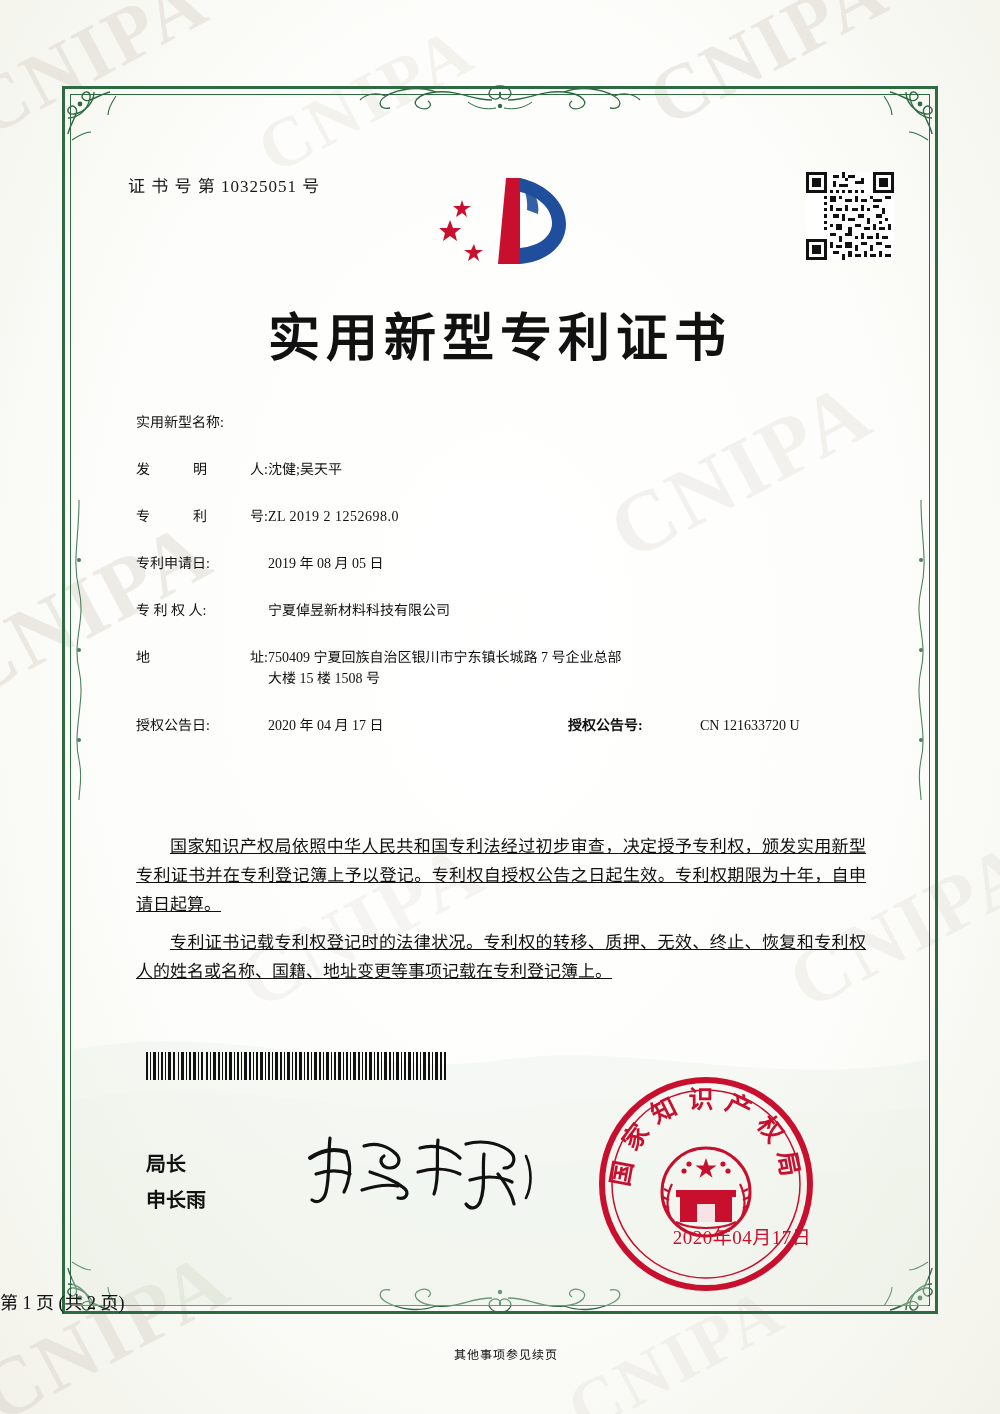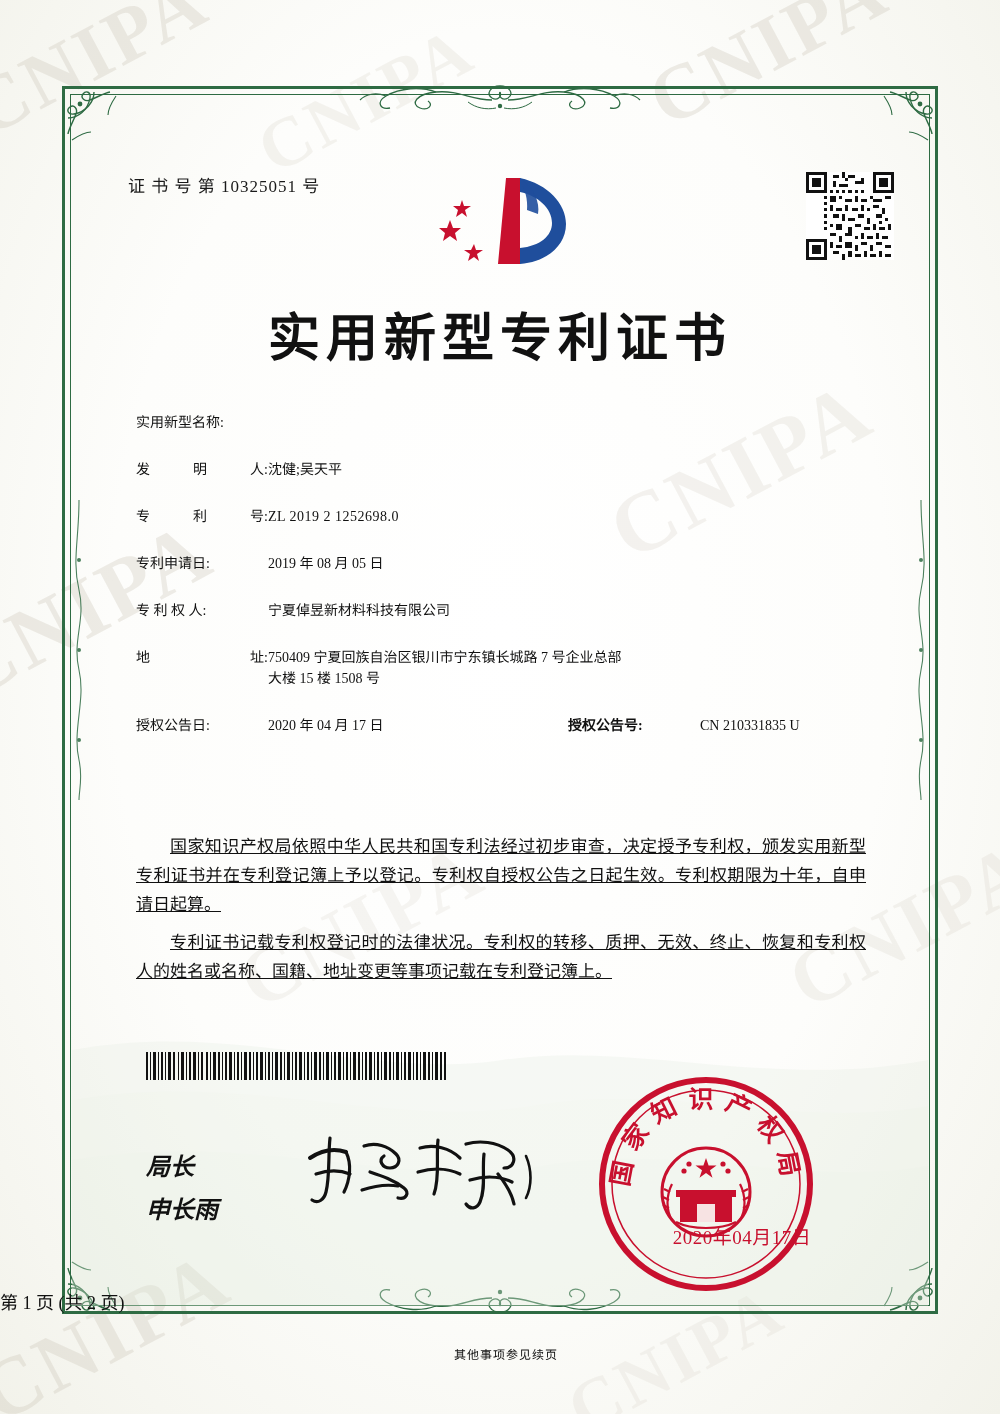--- a/index.html
+++ b/index.html
@@ -225,25 +225,24 @@
     width: 300px;
     height: 28px;
   }
   .barcode svg { width: 100%; height: 100%; display: block; }
 
   
   .sig-labels {
     position: absolute;
     left: 146px;
     top: 1146px;
-    font-size: 24px;
+    font-size: 20px;
     font-weight: bold;
     color: #111;
     line-height: 1.8;
-    font-style: italic;
   }
   .sig-script {
     position: absolute;
     left: 300px;
     top: 1128px;
     width: 240px;
     height: 86px;
   }
   .sig-script svg { width: 100%; height: 100%; display: block; }
 
@@ -563,21 +562,21 @@
         <span>址:</span>
       </div>
       <div class="fvalue">750409 宁夏回族自治区银川市宁东镇长城路 7 号企业总部
 大楼 15 楼 1508 号</div>
     </div>
 
     <div class="frow two">
       <div class="flabel">授权公告日:</div>
       <div class="fvalue">2020 年 04 月 17 日</div>
       <div class="flabel2">授权公告号:</div>
-      <div class="fvalue2">CN 210331835 U</div>
+      <div class="fvalue2">CN 121633720 U</div>
     </div>
 
   </div>
 
   <div class="paras">
     <p>国家知识产权局依照中华人民共和国专利法经过初步审查，决定授予专利权，颁发实用新型专利证书并在专利登记簿上予以登记。专利权自授权公告之日起生效。专利权期限为十年，自申请日起算。</p>
     <p>专利证书记载专利权登记时的法律状况。专利权的转移、质押、无效、终止、恢复和专利权人的姓名或名称、国籍、地址变更等事项记载在专利登记簿上。</p>
   </div>
 
   <div class="barcode">

